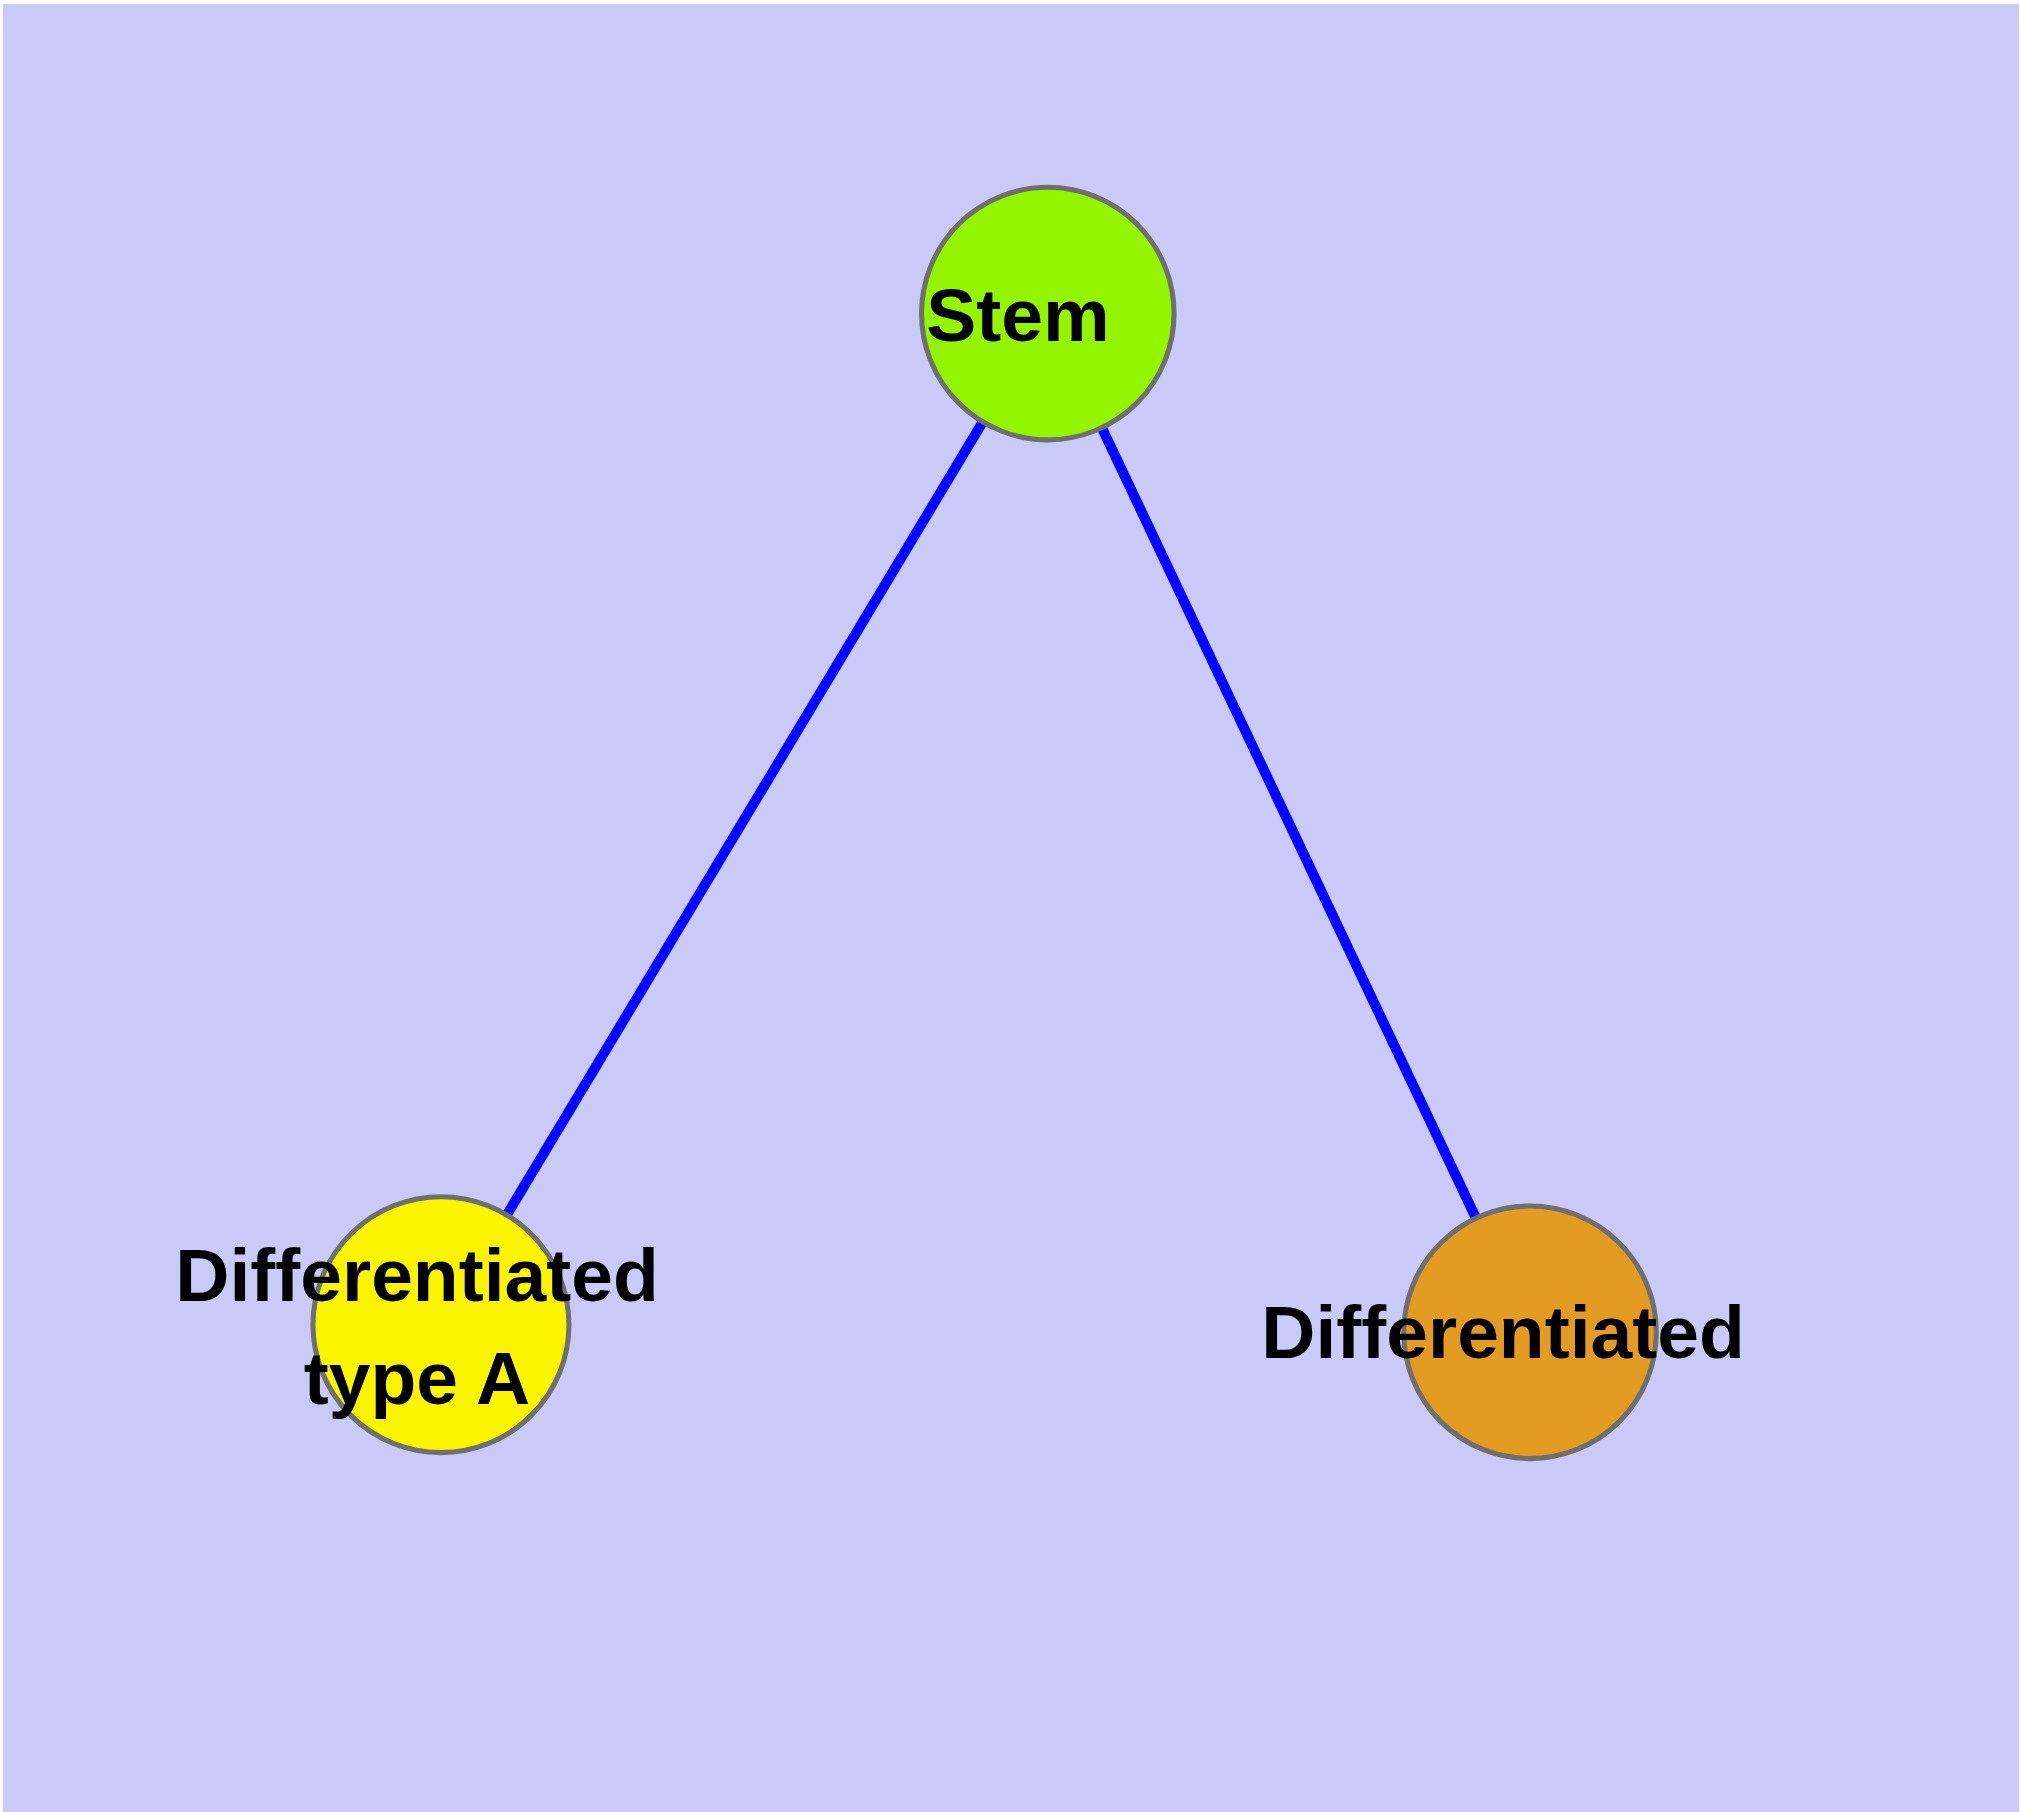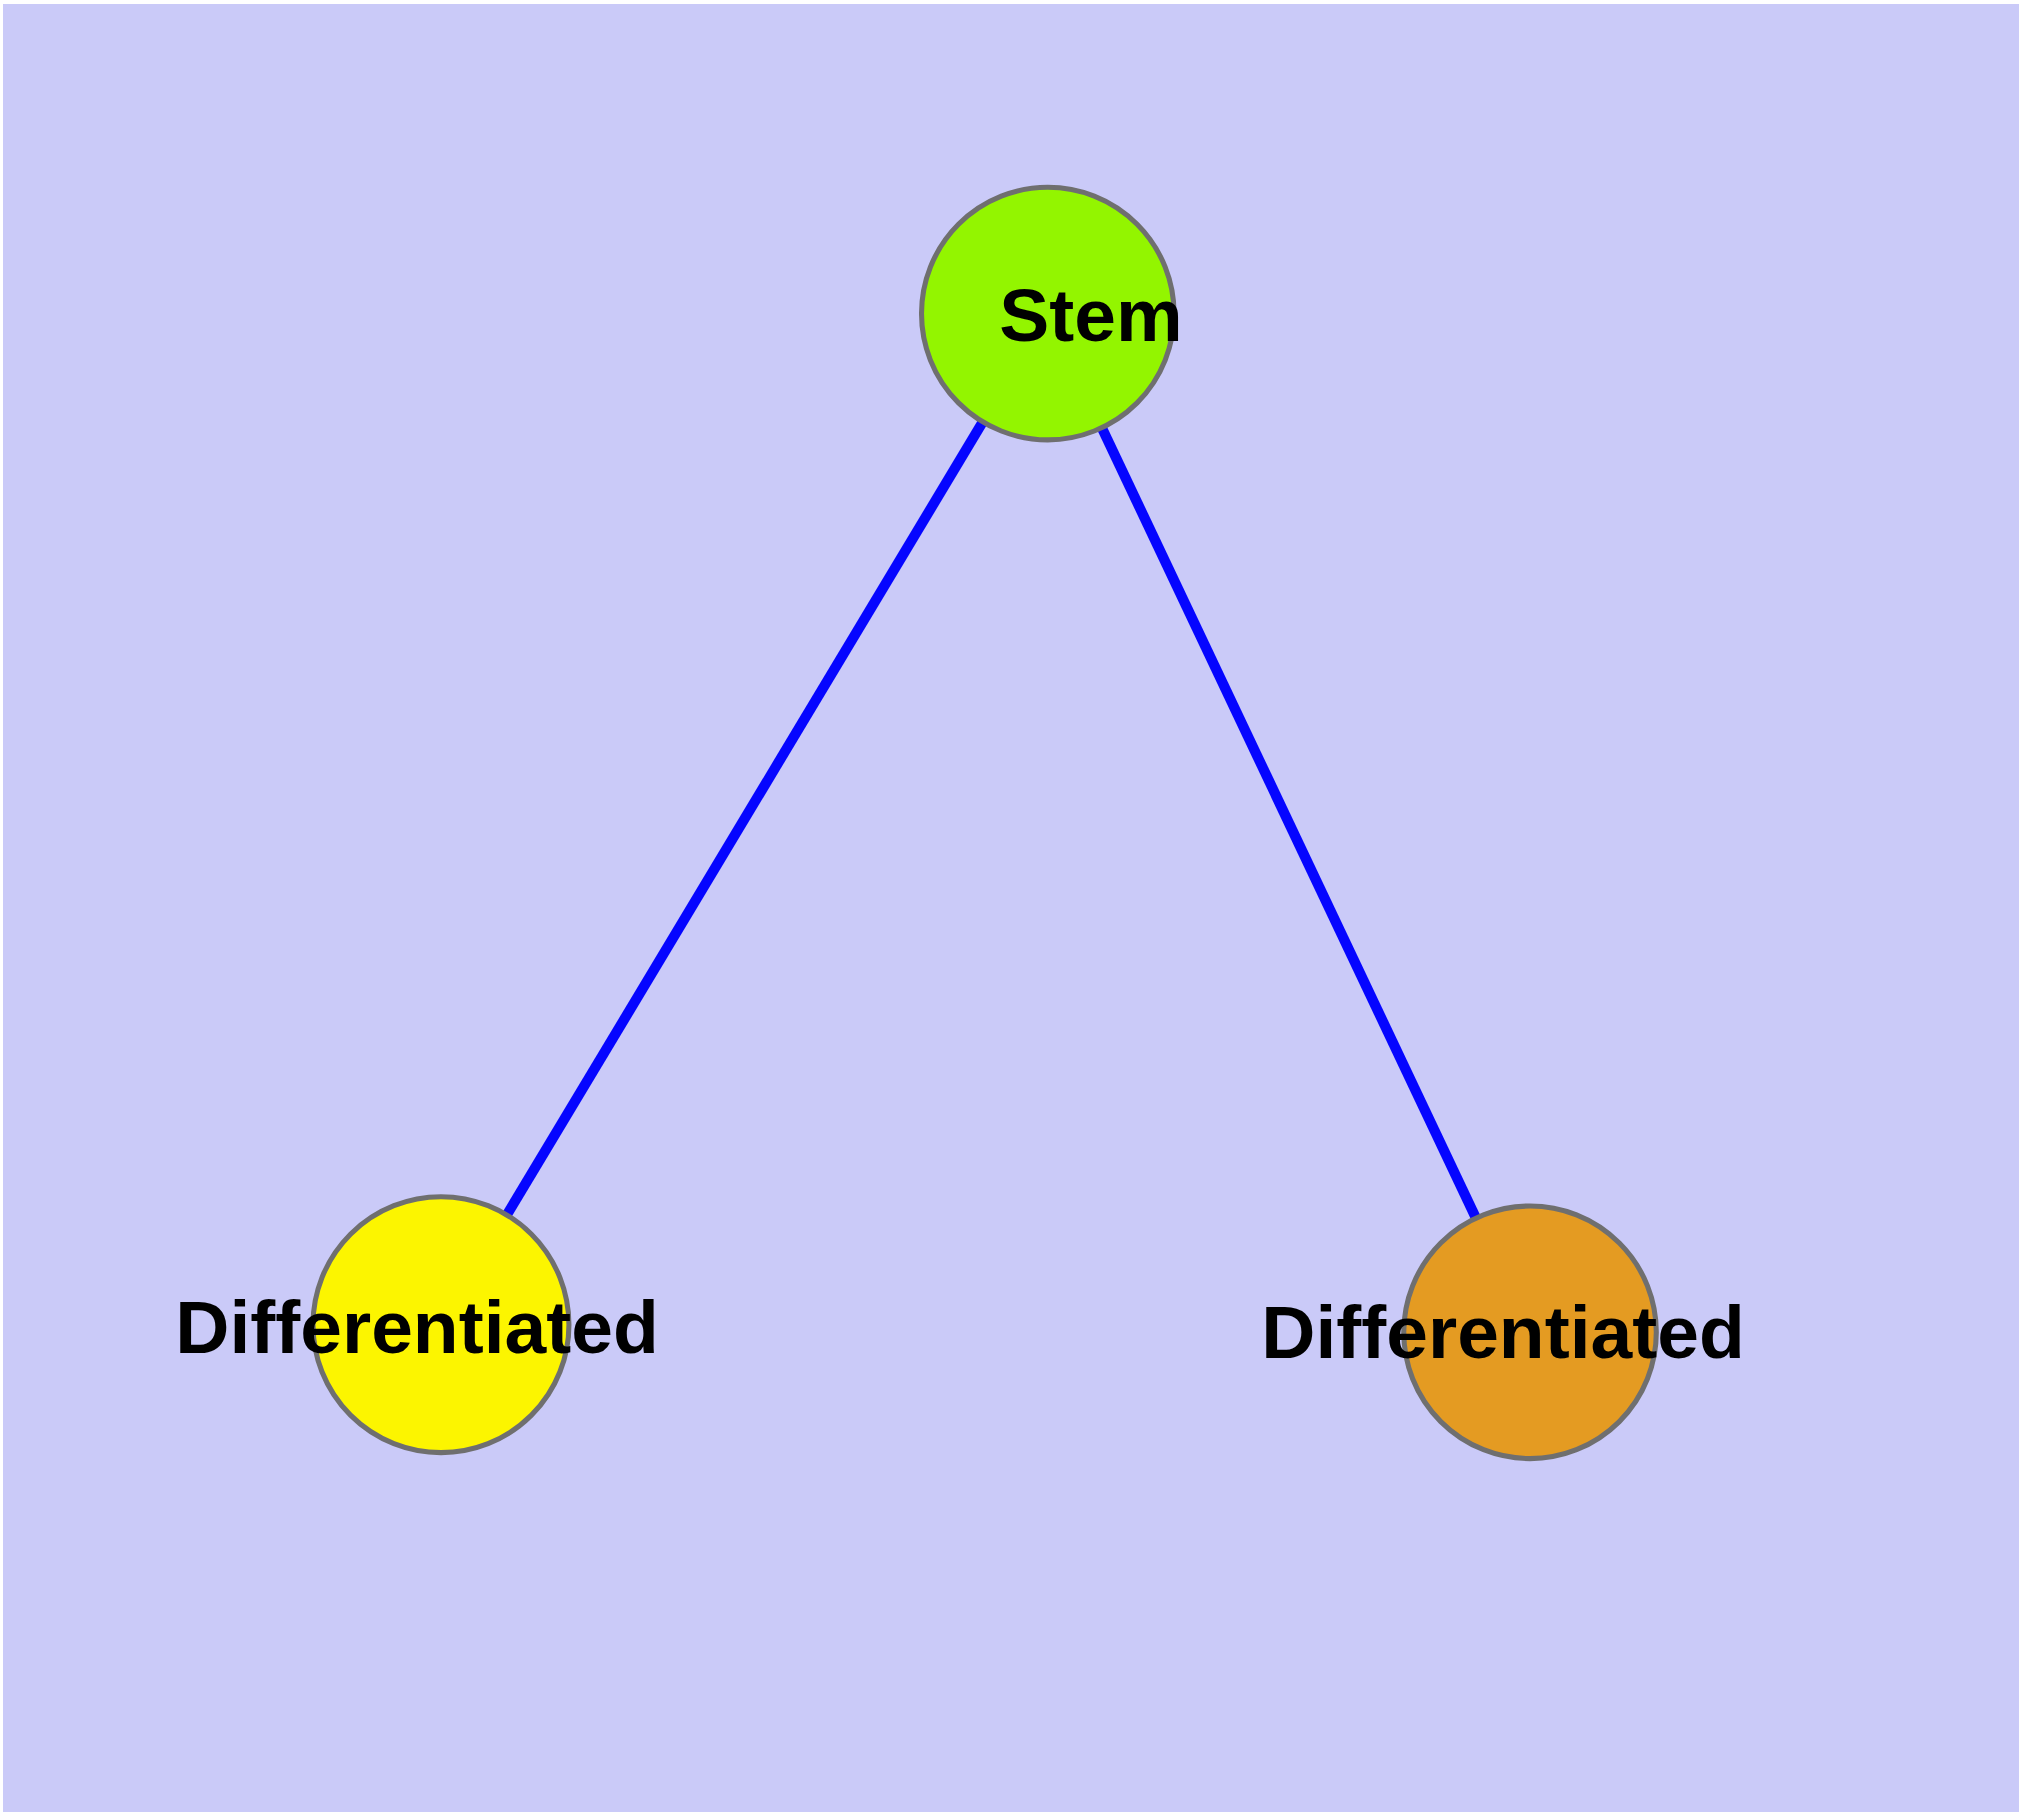--- a/index.html
+++ b/index.html
@@ -42,21 +42,21 @@
   .node-label {
     position: absolute;
     transform: translate(-50%, -50%);
     text-align: center;
     font-weight: bold;
     font-size: 75px;
     line-height: 103px;
     color: #000000;
     white-space: nowrap;
   }
-  .label-stem   { left: 1091px; top: 315px;  }
+  .label-stem   { left: 1018px; top: 315px;  }
   .label-type-a { left: 417px;  top: 1327px; }
   .label-type-b { left: 1503px; top: 1332px; }
 </style>
 </head>
 <body>
 
 <div class="stage">
   <div class="plot-area"></div>
 
   <svg class="graph-svg" viewBox="0 0 2384 2138">
@@ -68,19 +68,20 @@
     <circle class="node-circle" cx="520" cy="1563" r="151" fill="#FCF500" stroke="#6F6F6F"></circle>
     <circle class="node-circle" cx="1805" cy="1572" r="149" fill="#E49B22" stroke="#6F6F6F"></circle>
   </svg>
 
   <div class="node-label label-stem">
     <div>Stem</div>
   </div>
 
   <div class="node-label label-type-a">
     <div>Differentiated</div>
+    <div>type A</div>
   </div>
 
   <div class="node-label label-type-b">
     <div>Differentiated</div>
   </div>
 </div>
 
 
 </body></html>

